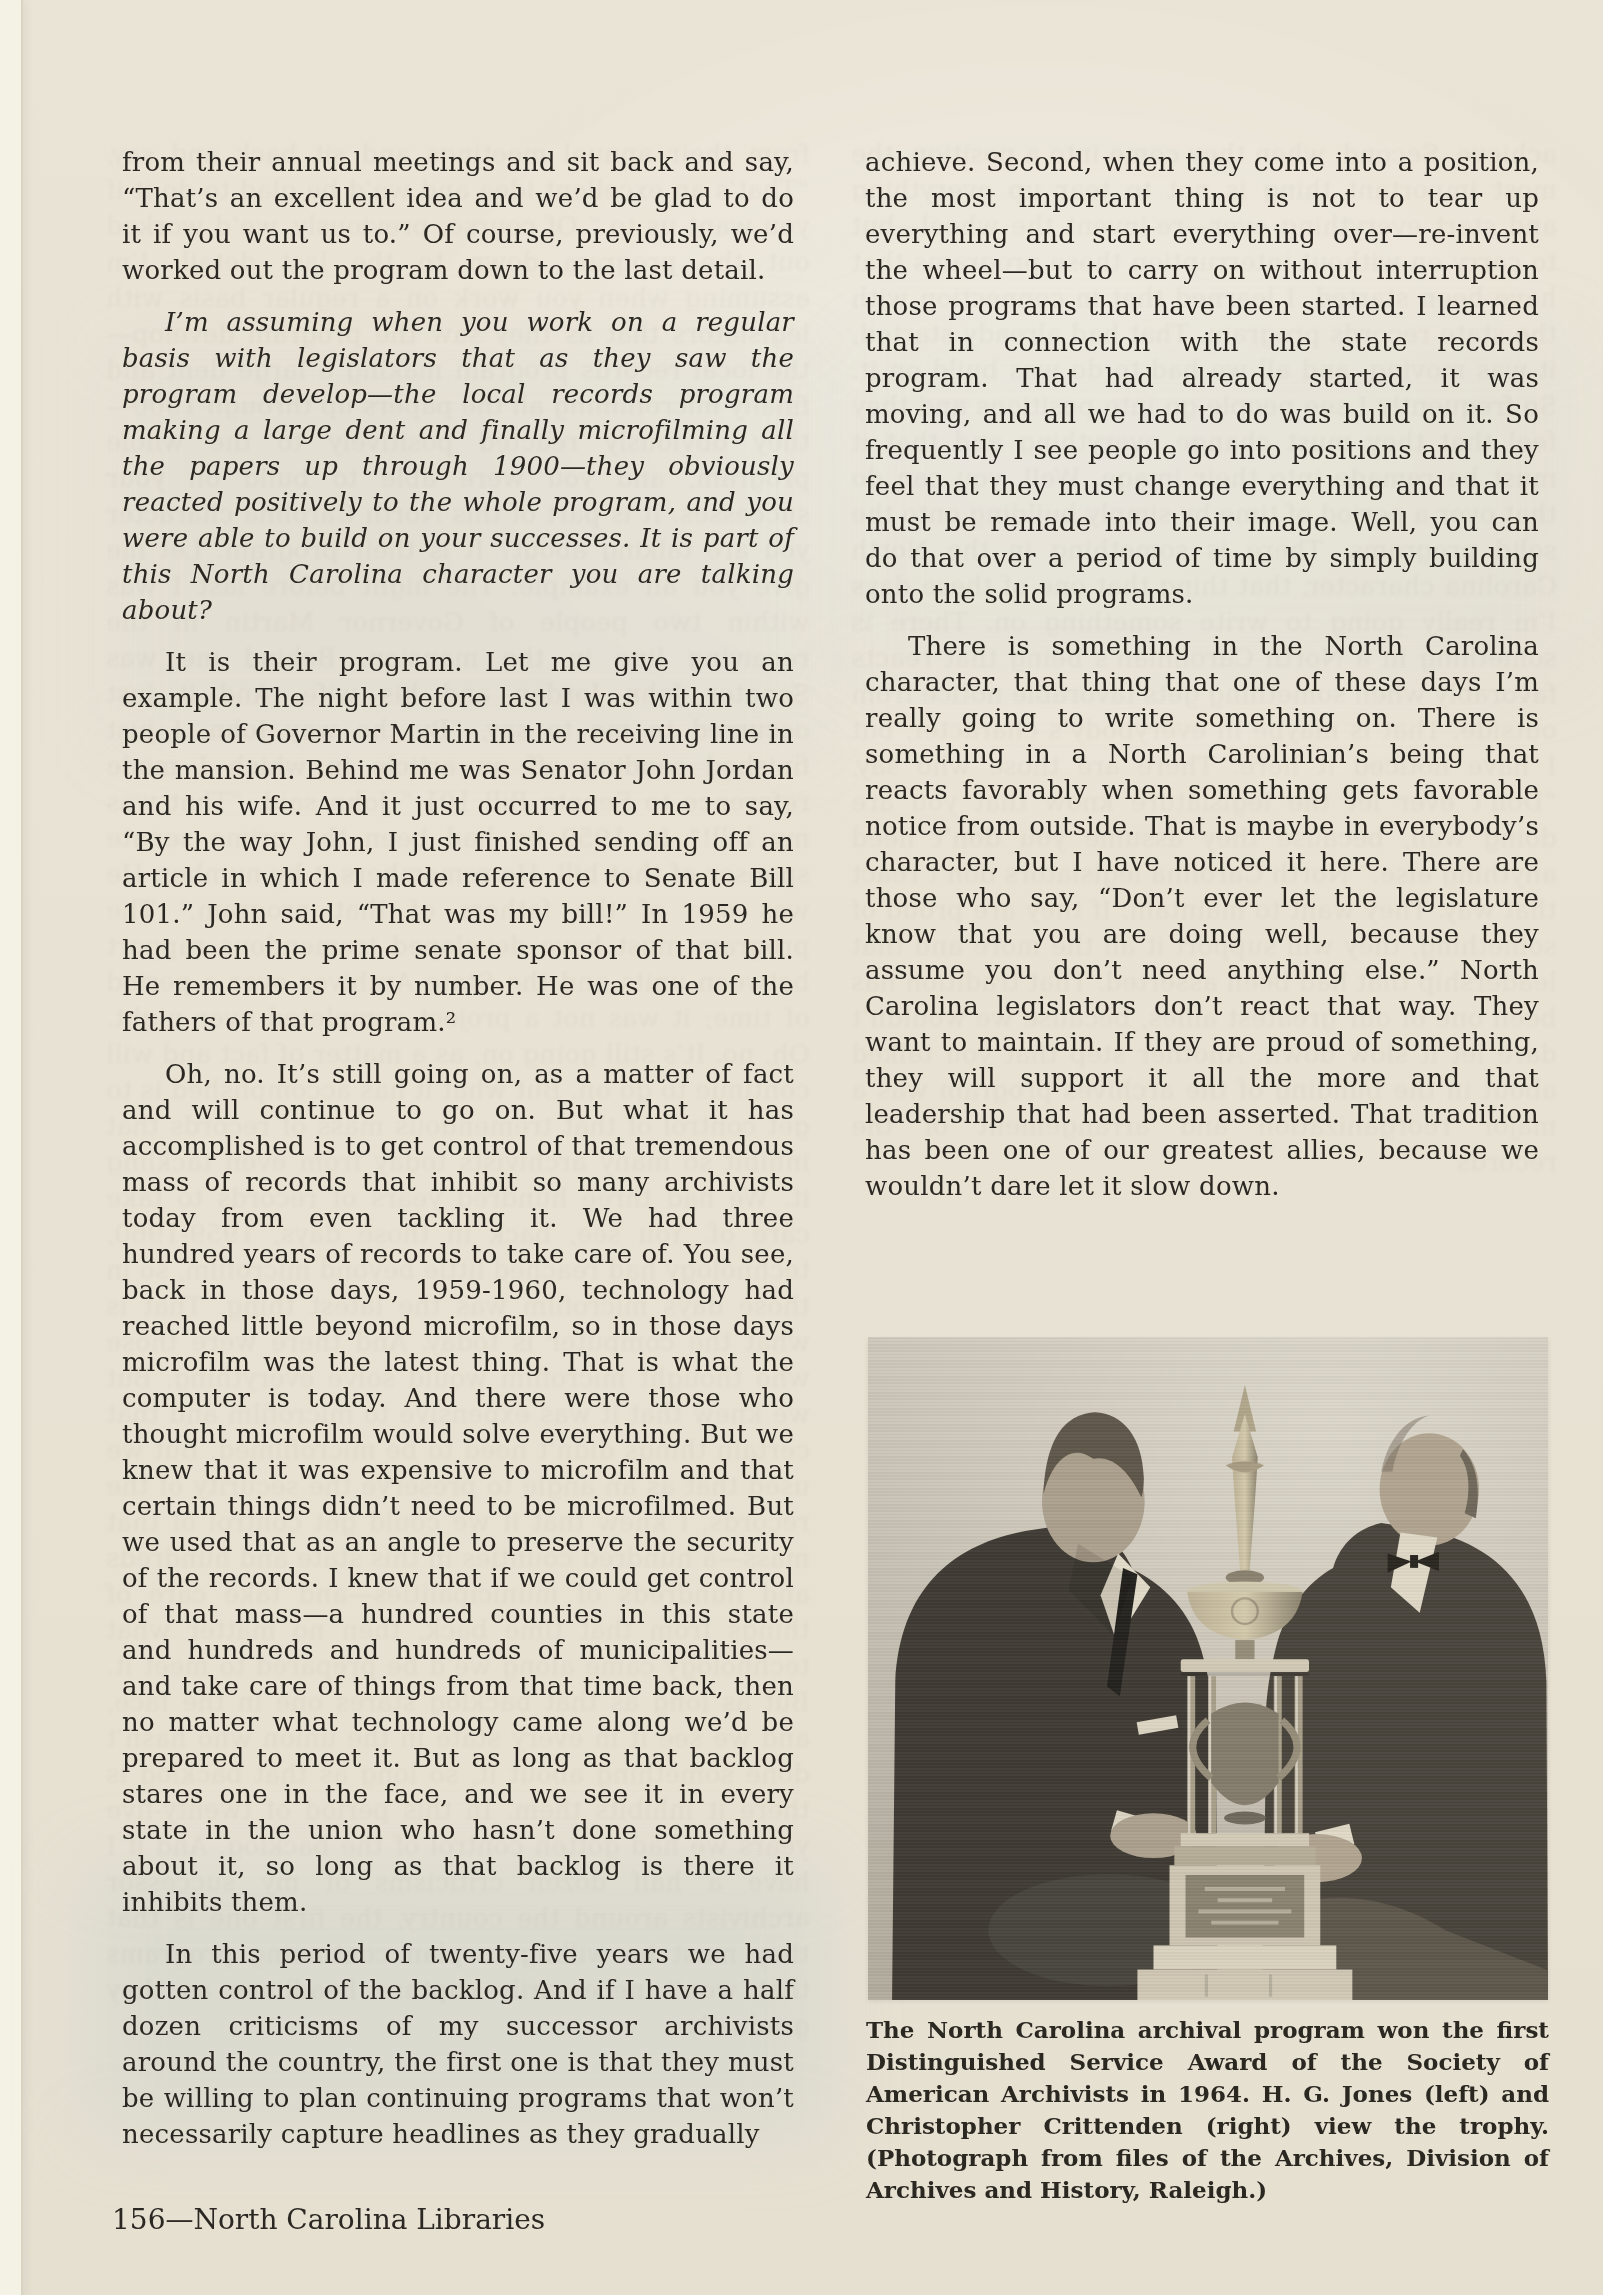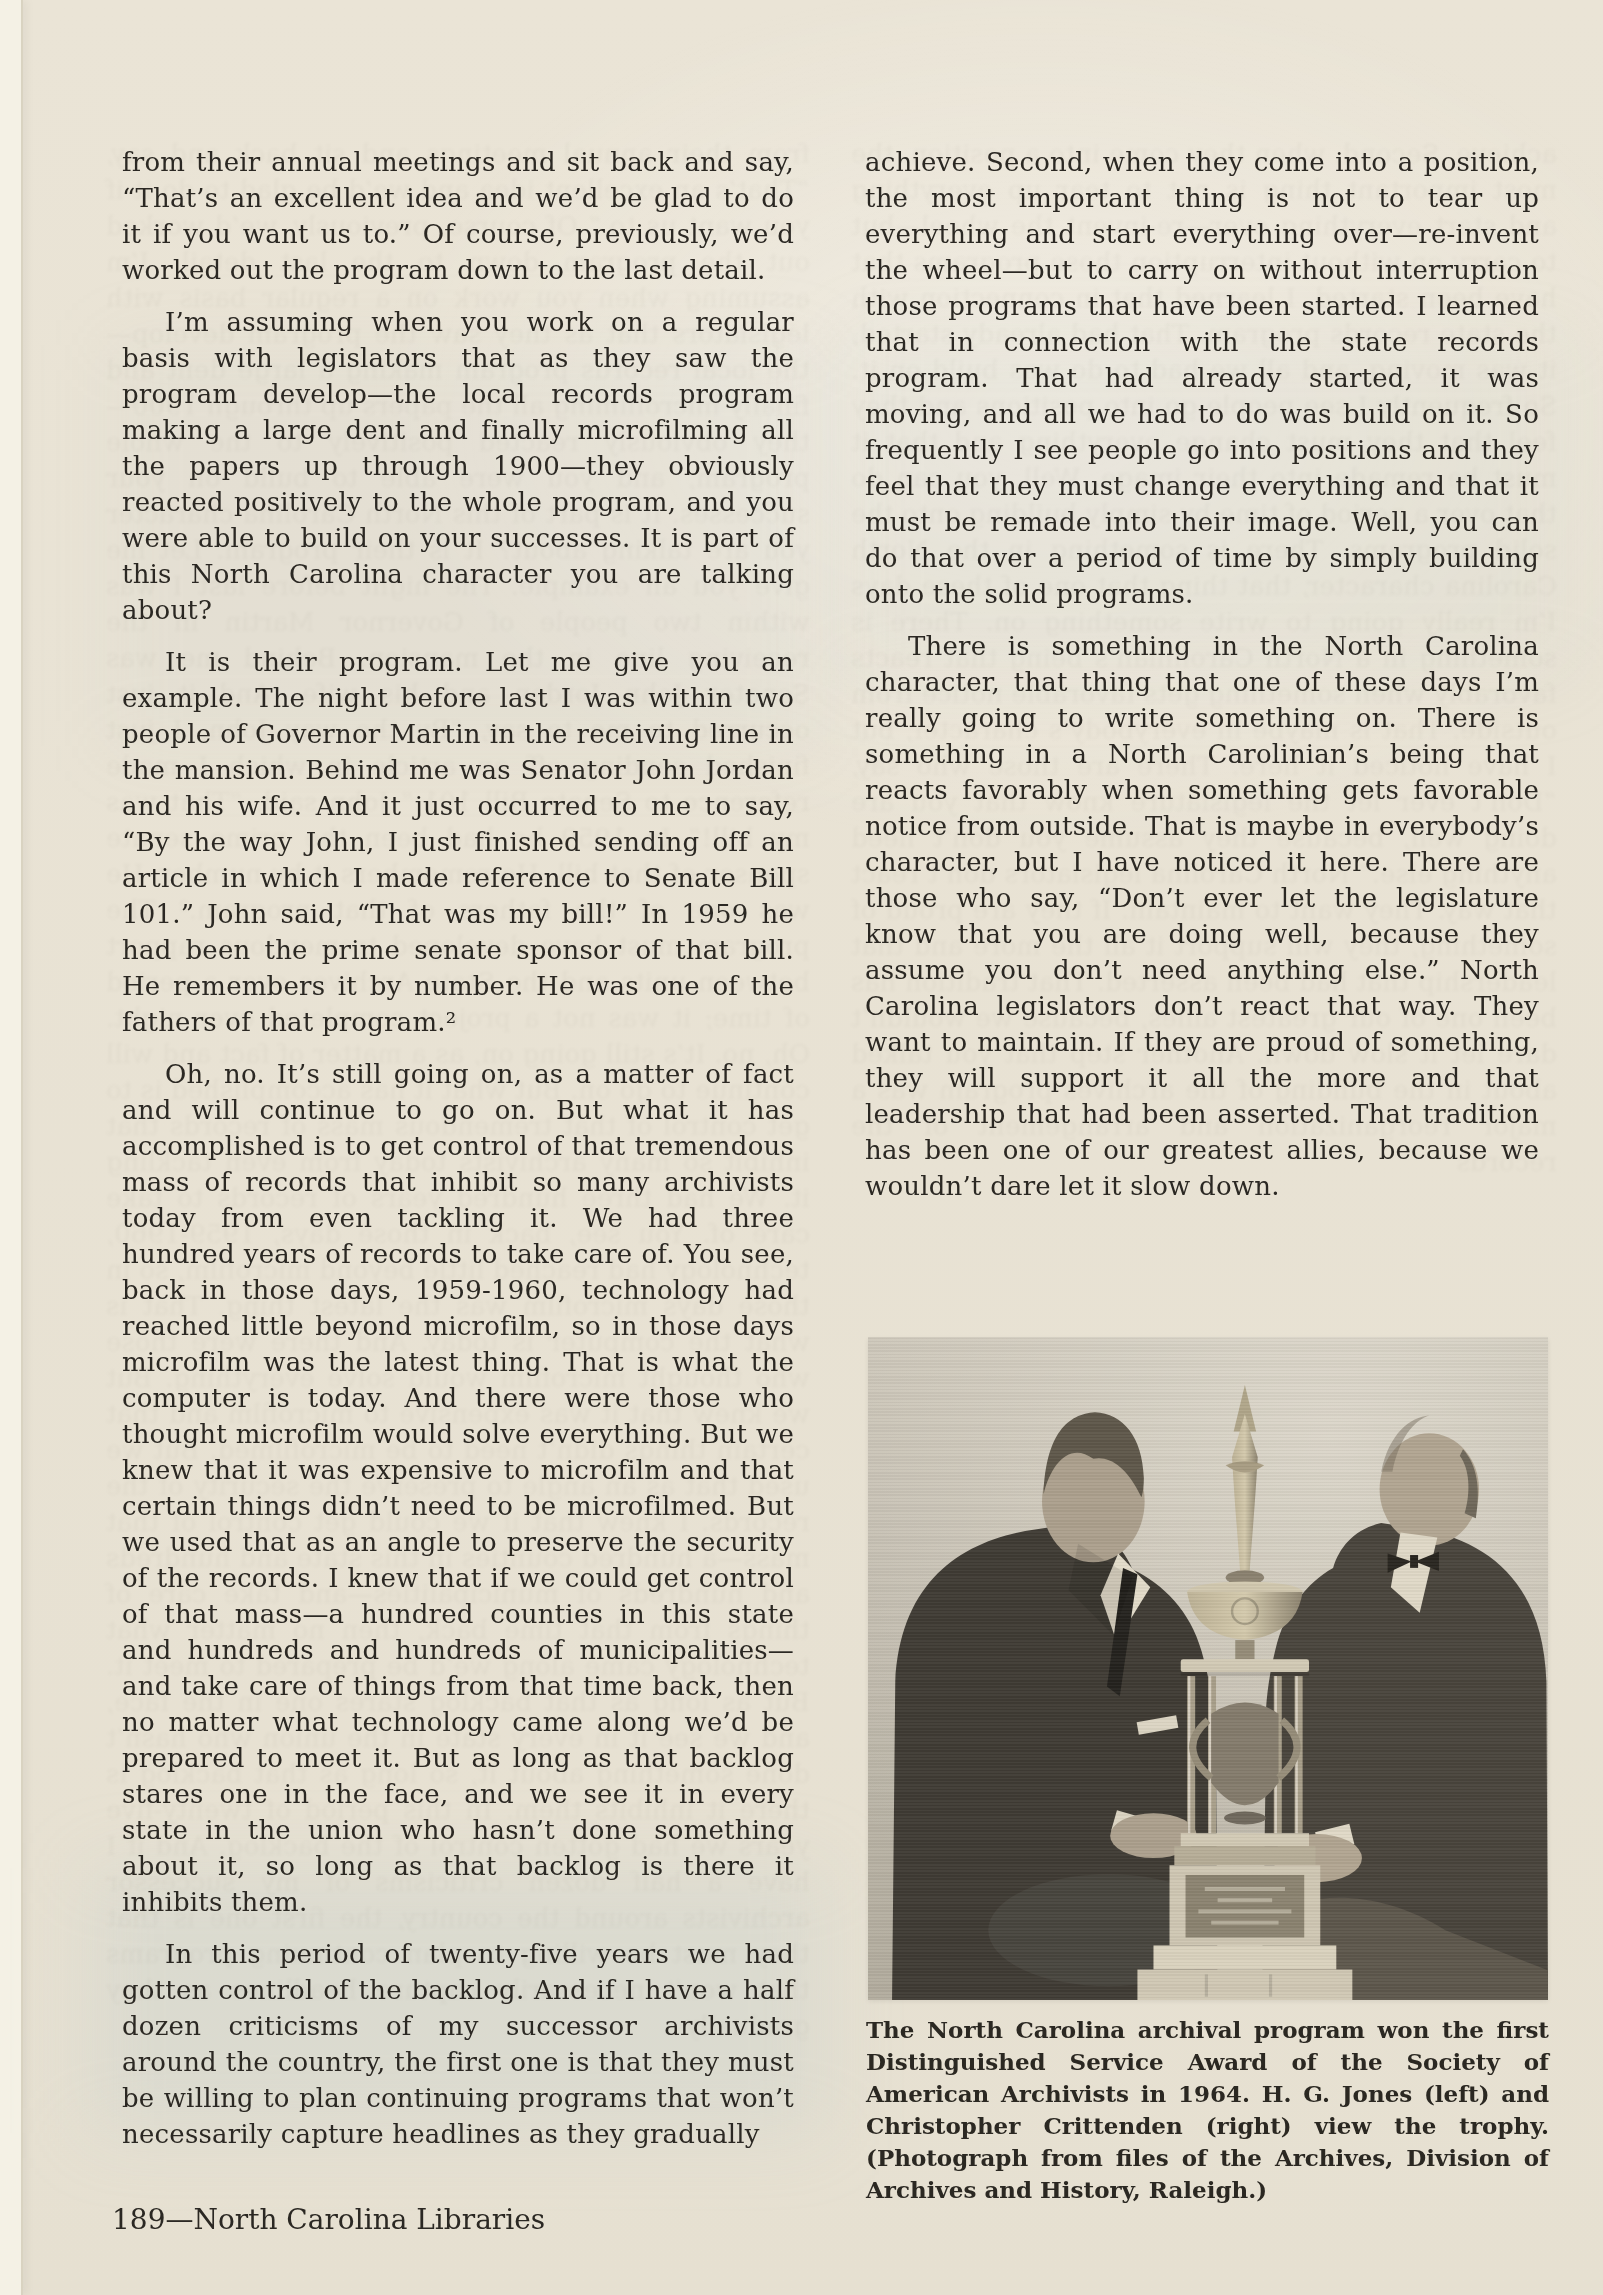--- a/index.html
+++ b/index.html
@@ -28,21 +28,21 @@
     position: absolute; top: 128px;
     text-align: justify;
     font-size: 26px; line-height: 36px;
     letter-spacing: 0.2px;
     z-index: 3;
   }
   .col-left  { left: 106px;  width: 704px; }
   .col-right { left: 849px; width: 706px; }
   .para { margin: 16px; }
   .para.indent { text-indent: 43px; }
-  .para.italic { }
+  .para.italic { font-style: italic; }
 
   .ghost {
     position: absolute; top: 136px;
     text-align: justify;
     font-size: 26px; line-height: 36px;
     color: #6a6658;
     opacity: 0.05;
     filter: blur(1.6px);
     transform: scaleX(-1);
     z-index: 1;
@@ -189,14 +189,14 @@
       <rect x="356" y="759" width="228" height="30" fill="#dad2be"></rect>
       <rect x="336" y="789" width="268" height="38" fill="#d0c8b4"></rect>
       <rect x="420" y="795" width="4" height="28" fill="rgba(0,0,0,0.12)"></rect>
       <rect x="500" y="795" width="4" height="28" fill="rgba(0,0,0,0.12)"></rect>
     </g>
   </svg>
 </figure>
 
 <div class="caption">The North Carolina archival program won the first Distinguished Service Award of the Society of American Archivists in 1964. H. G. Jones (left) and Christopher Crittenden (right) view the trophy. (Photograph from files of the Archives, Division of Archives and History, Raleigh.)</div>
 
-<div class="footer">189—North Carolina Libraries</div>
+<div class="footer">156—North Carolina Libraries</div>
 
 
 </body></html>

